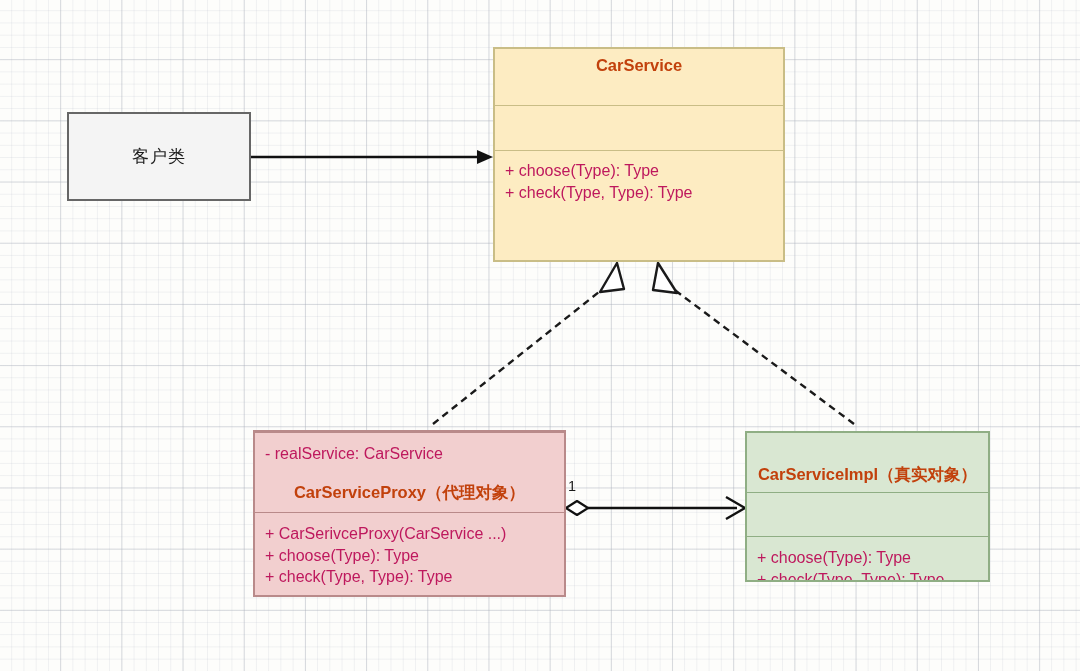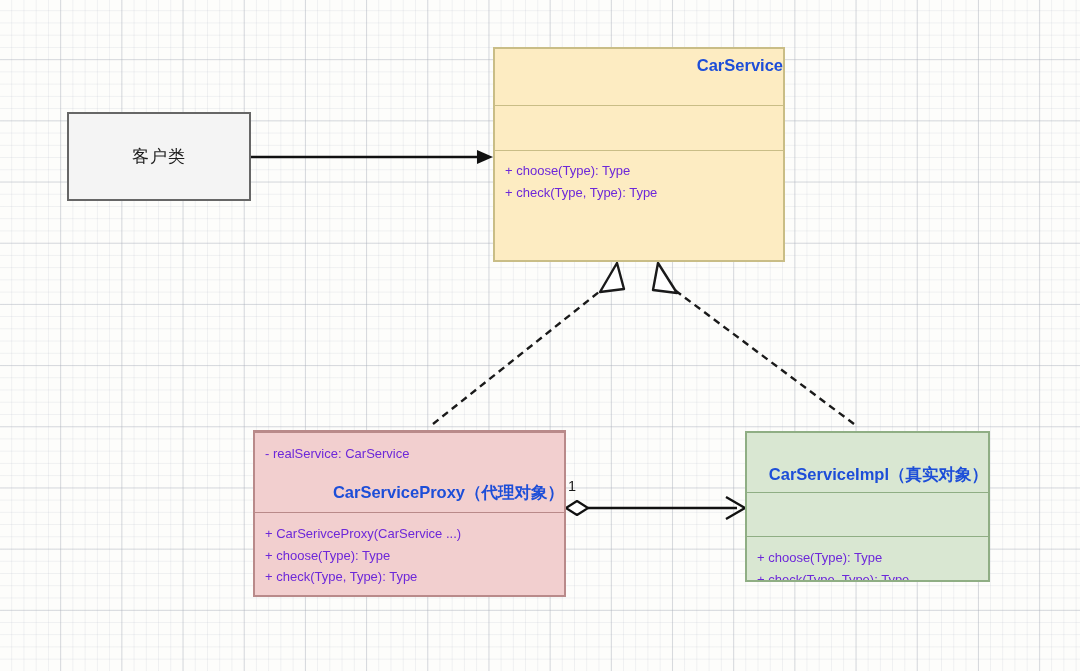--- a/index.html
+++ b/index.html
@@ -52,27 +52,27 @@
     font-size: 15.5px;
     font-style: italic;
     font-weight: bold;
     color: #101010;
     text-align: center;
     line-height: 20px;
   }
   .cls-name {
     font-size: 16.5px;
     font-weight: bold;
-    color: #1d4ed8;
-    text-align: right;
+    color: #c2410c;
+    text-align: center;
     line-height: 21px;
   }
   .member {
-    font-size: 13px;
-    color: #6d28d9;
+    font-size: 16px;
+    color: #be185d;
     line-height: 21.5px;
     white-space: nowrap;
   }
   .mult-label {
     position: absolute;
     font-size: 14.5px;
     color: #1a1a1a;
   }
 </style>
 </head>

